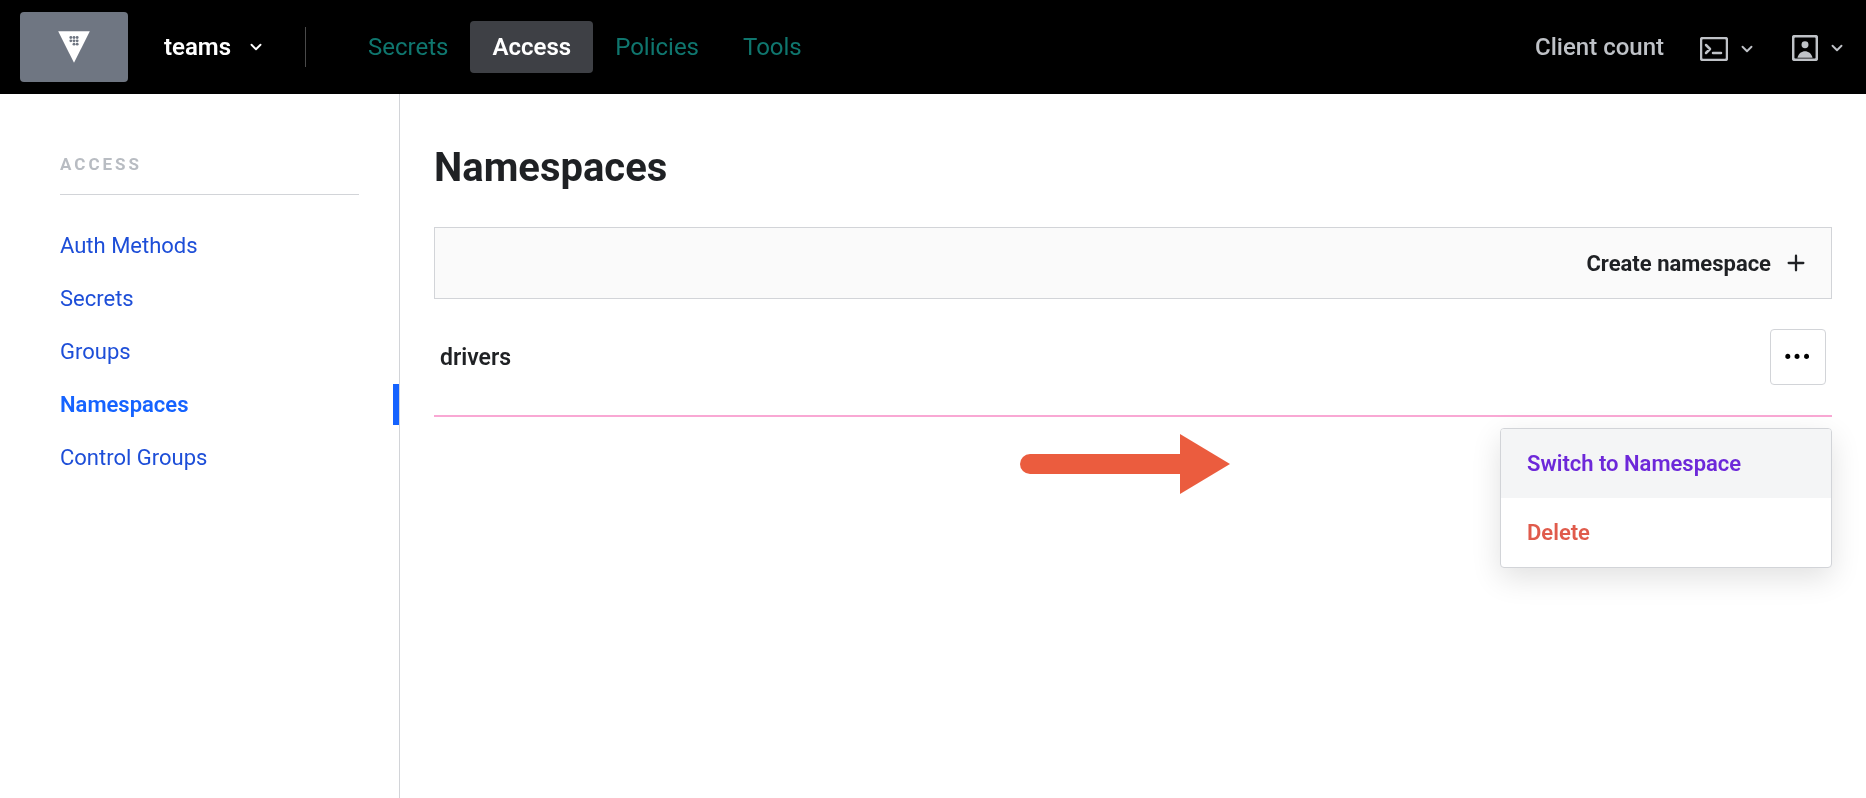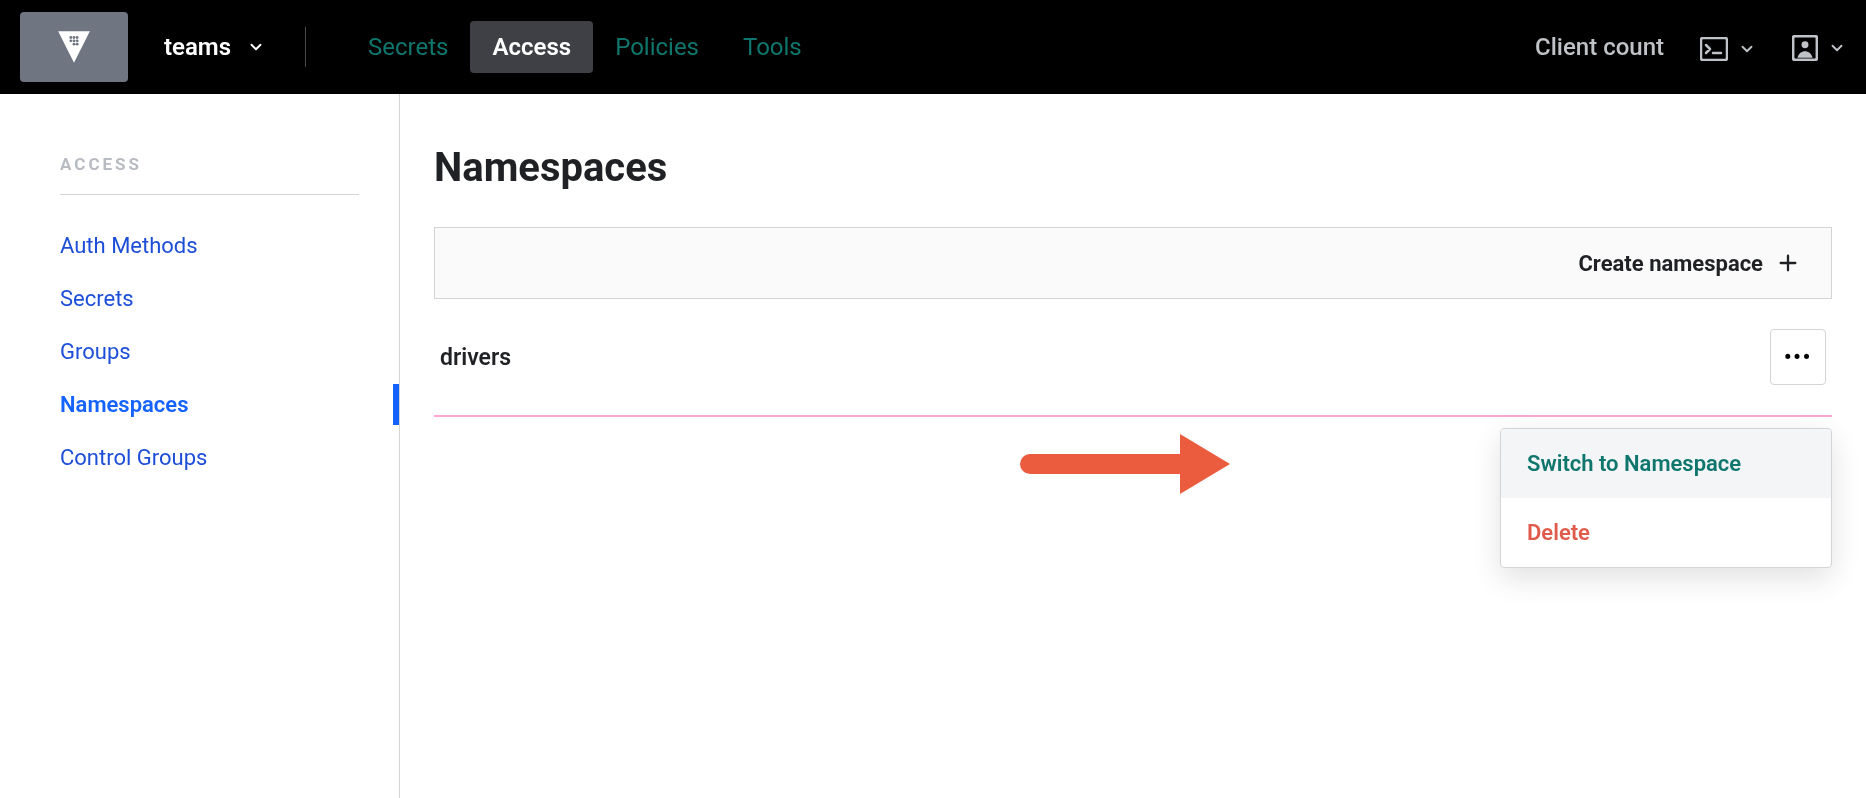--- a/index.html
+++ b/index.html
@@ -132,21 +132,21 @@
       color: #1f2124;
       margin-bottom: 36px;
     }
     .toolbar {
       border: 1px solid #d2d4d8;
       background: #fafafa;
       height: 72px;
       display: flex;
       align-items: center;
       justify-content: flex-end;
-      padding: 0 32px;
+      padding: 0 24px;
       gap: 14px;
     }
     .create-btn {
       display: flex;
       align-items: center;
       gap: 14px;
       font-size: 22px;
       font-weight: 700;
       color: #1f2124;
       cursor: pointer;
@@ -189,21 +189,21 @@
       overflow: hidden;
     }
     .dropdown-item {
       padding: 22px 26px;
       font-size: 22px;
       font-weight: 600;
       cursor: pointer;
     }
     .dropdown-item.highlight {
       background: #f4f5f6;
-      color: #0f766e;
+      color: #6d28d9;
     }
     .dropdown-item.danger {
       color: #e05b4c;
     }
     .arrow-annotation {
       position: absolute;
       left: 620px;
       top: 340px;
       pointer-events: none;
     }

